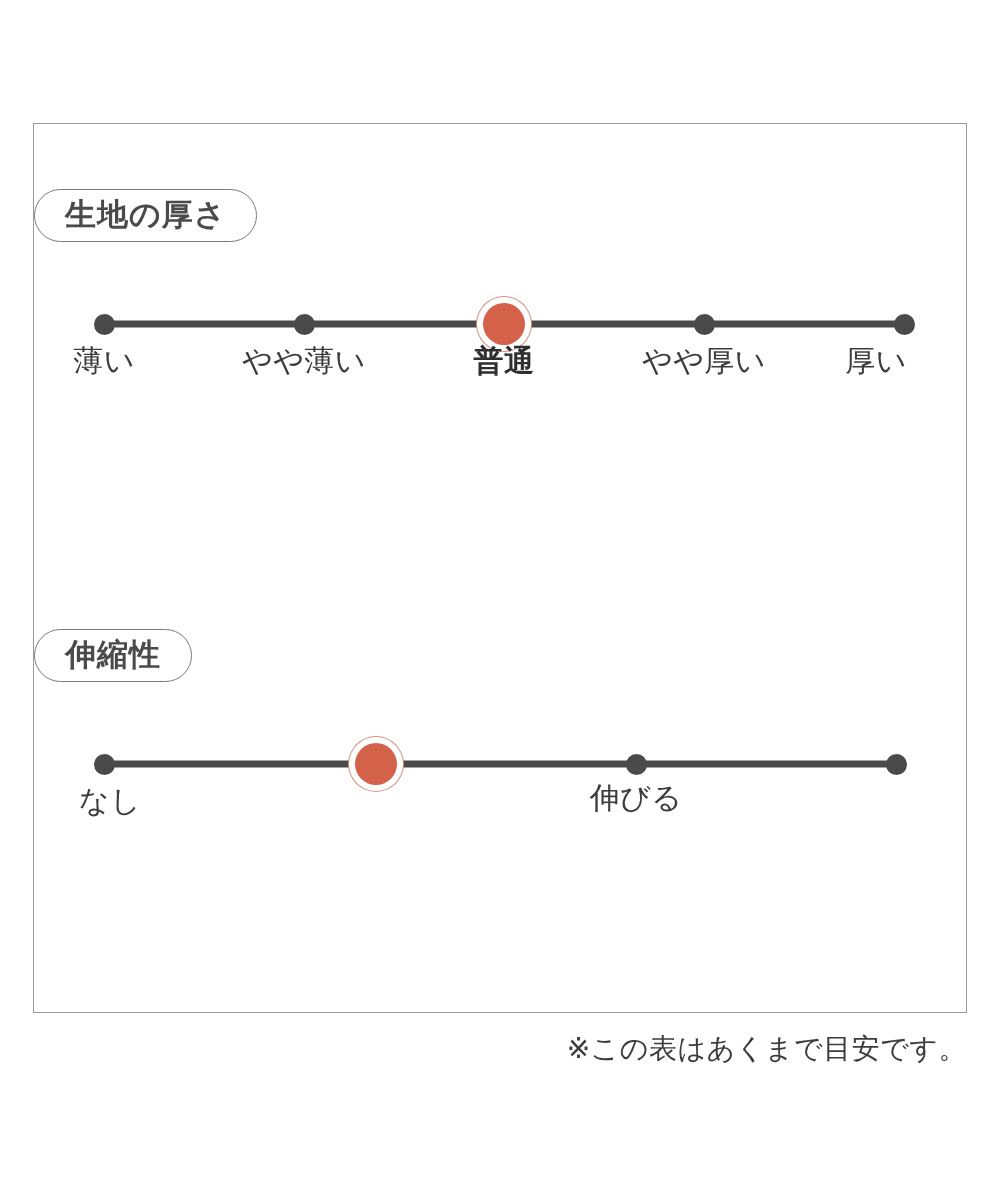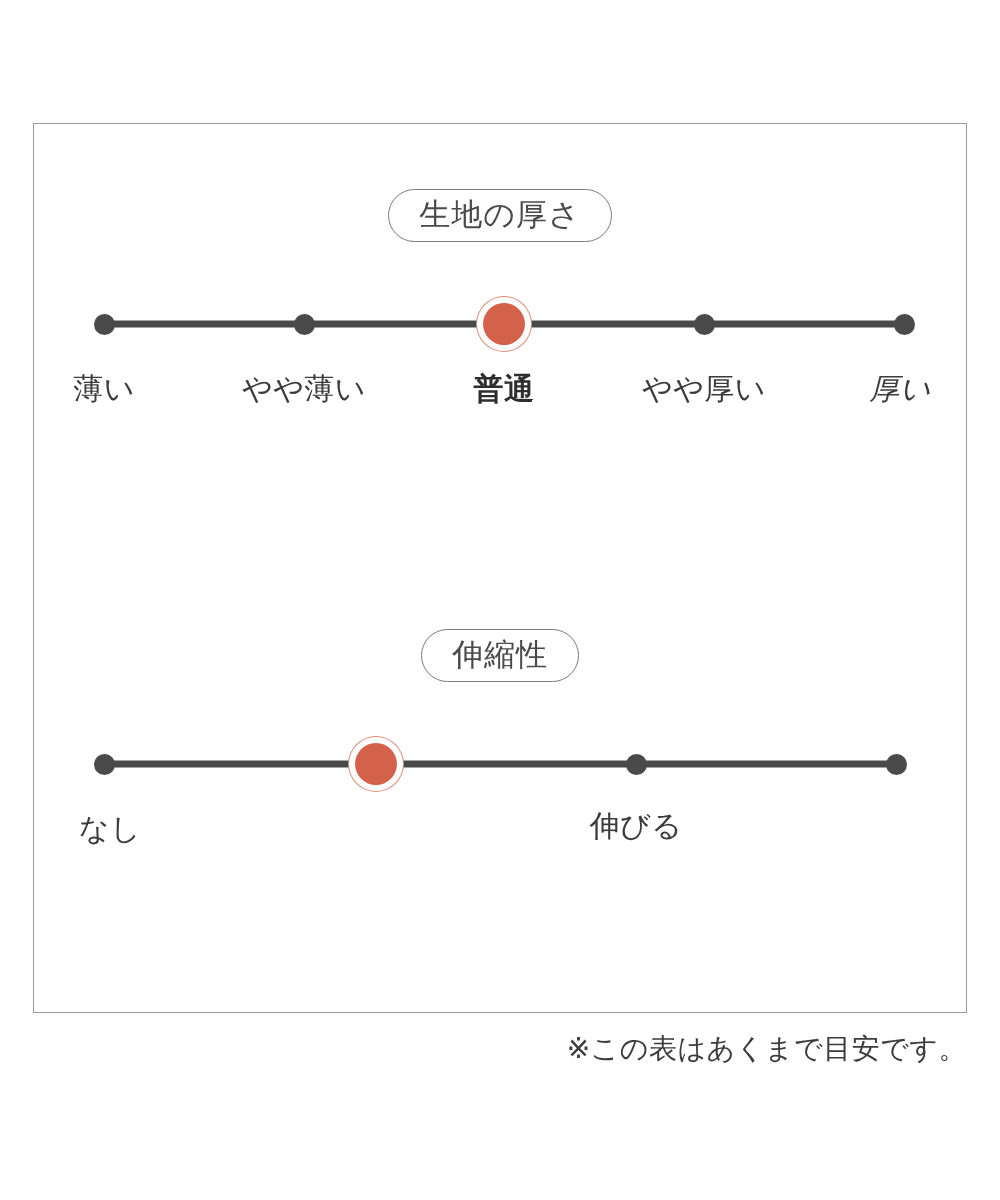--- a/index.html
+++ b/index.html
@@ -33,21 +33,22 @@
     position: absolute;
     left: 0;
     width: 100%;
   }
   .section-thickness { top: 65px; }
   .section-stretch   { top: 505px; }
 
   
   .pill-wrap {
     display: flex;
-    justify-content: center;
+    justify-content: flex-start;
+    font-weight: bold;
   }
   .pill {
     border: 1.6px solid #7a7a7a;
     border-radius: 999px;
     padding: 9px 30px 11px 30px;
     font-size: 31px;
     line-height: 1;
     letter-spacing: 1px;
     color: #4a4a4a;
     white-space: nowrap;
@@ -83,21 +84,20 @@
     margin-left: -21px;
     margin-top: -21px;
     background: #d4614a;
     box-shadow: 0 0 0 6px #ffffff, 0 0 0 7px #d8917f;
   }
 
   
   .labels {
     position: relative;
     height: 44px;
-    margin-top: 28px;
   }
   .label {
     position: absolute;
     top: 0;
     transform: translateX(-50%);
     white-space: nowrap;
     font-size: 30px;
     line-height: 1.25;
     color: #3c3c3c;
     letter-spacing: 0.5px;
@@ -137,21 +137,21 @@
       <div class="dot selected" style="left:470px;"></div>
       <div class="dot" style="left:670px;"></div>
       <div class="dot" style="left:870px;"></div>
     </div>
 
     <div class="labels">
       <div class="label" style="left:70px;">薄い</div>
       <div class="label" style="left:270px;">やや薄い</div>
       <div class="label selected" style="left:470px;">普通</div>
       <div class="label" style="left:670px;">やや厚い</div>
-      <div class="label" style="left:866px;font-style:italic;">厚い</div>
+      <div class="label" style="left:842px;">厚い</div>
     </div>
   </div>
 
   <div class="section section-stretch">
     <div class="pill-wrap">
       <div class="pill">伸縮性</div>
     </div>
 
     <div class="scale">
       <div class="scale-track" style="left:70px; right:70px;"></div>

